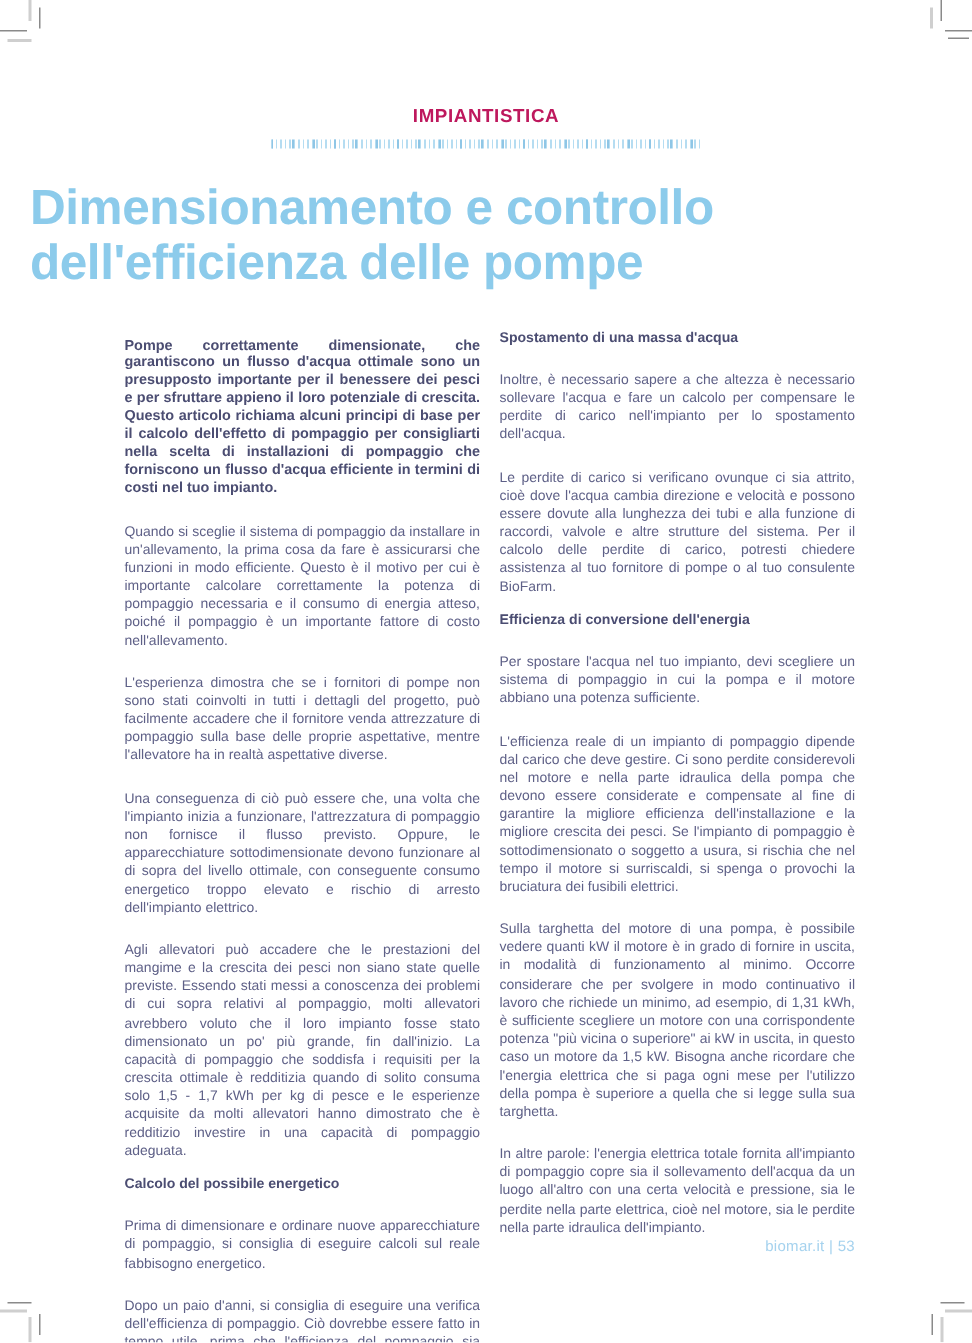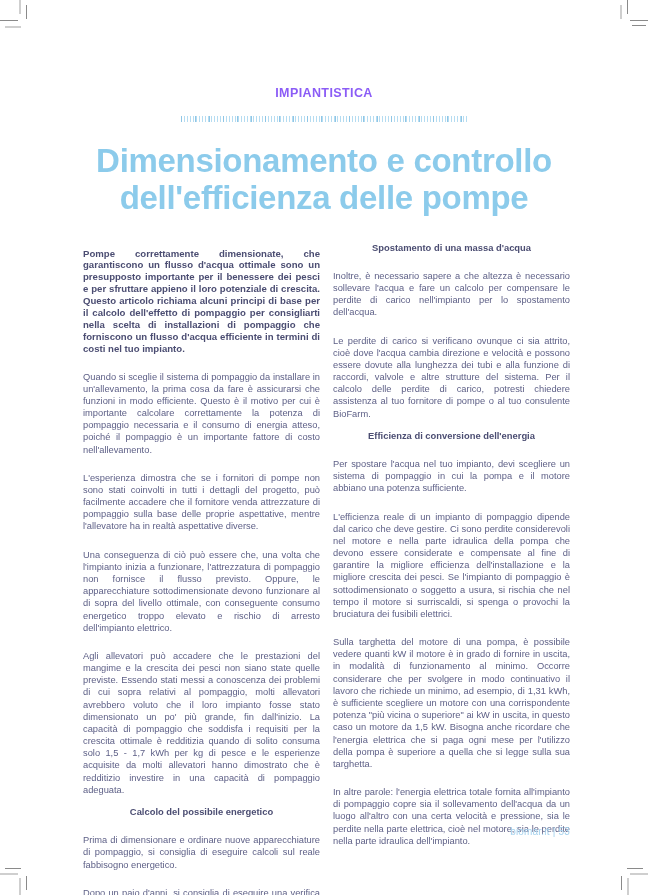--- a/index.html
+++ b/index.html
@@ -5,48 +5,48 @@
   html,body{margin:0;padding:0;background:#fff;}
   .page{
     width:648px;height:895px;position:relative;background:#ffffff;overflow:hidden;
     font-family:"Liberation Sans", sans-serif;
   }
   
   .crop{position:absolute;background:#8a8a8a;}
   .crop.light{background:#cfcfcf;}
   
   .kicker{
-    margin:16px;padding-top:70px;text-align:center;
-    font-size:12.5px;font-weight:700;letter-spacing:.4px;color:#8b5cf6;
+    margin:0;padding-top:70px;text-align:center;
+    font-size:12.5px;font-weight:700;letter-spacing:.4px;color:#be185d;
   }
   .divider{
     width:286px;height:6px;margin:9px auto 0;
     background-image:
       repeating-linear-gradient(90deg,#8fc6e6 0 1px,transparent 1px 14px),
       repeating-linear-gradient(90deg,#b5dcf1 0 1px,transparent 1px 3px);
   }
   .title{
-    margin:20px 20px 0;text-align:center;
+    margin:20px 20px 0;text-align:left;
     font-size:33px;line-height:1.13;font-weight:700;letter-spacing:-.3px;
     color:#8ccbeb;
   }
   
   .columns{display:flex;gap:13px;padding:15px 78px 0 83px;}
   .col{
     width:237px;font-size:9.3px;line-height:1.31;color:#5e6087;
     text-align:justify;hyphens:auto;-webkit-hyphens:auto;
   }
   .col .blk{margin:16px 0 10px;}
   .col .intro{
     font-weight:700;color:#4b4d72;font-size:9.6px;line-height:1.24;
     margin-bottom:11px;
   }
   .col .heading{
     font-weight:700;color:#4b4d72;font-size:9.4px;line-height:1.31;
-    margin:10px 0 0;text-align:center;
+    margin:10px 0 0;text-align:left;
   }
   .col .body-tight{margin-bottom:0;}
   
   .footer{
     position:absolute;top:826px;right:78px;
     font-size:10px;color:#a5d2ee;letter-spacing:.2px;text-align:right;
   }
 </style>
 </head>
 <body>

